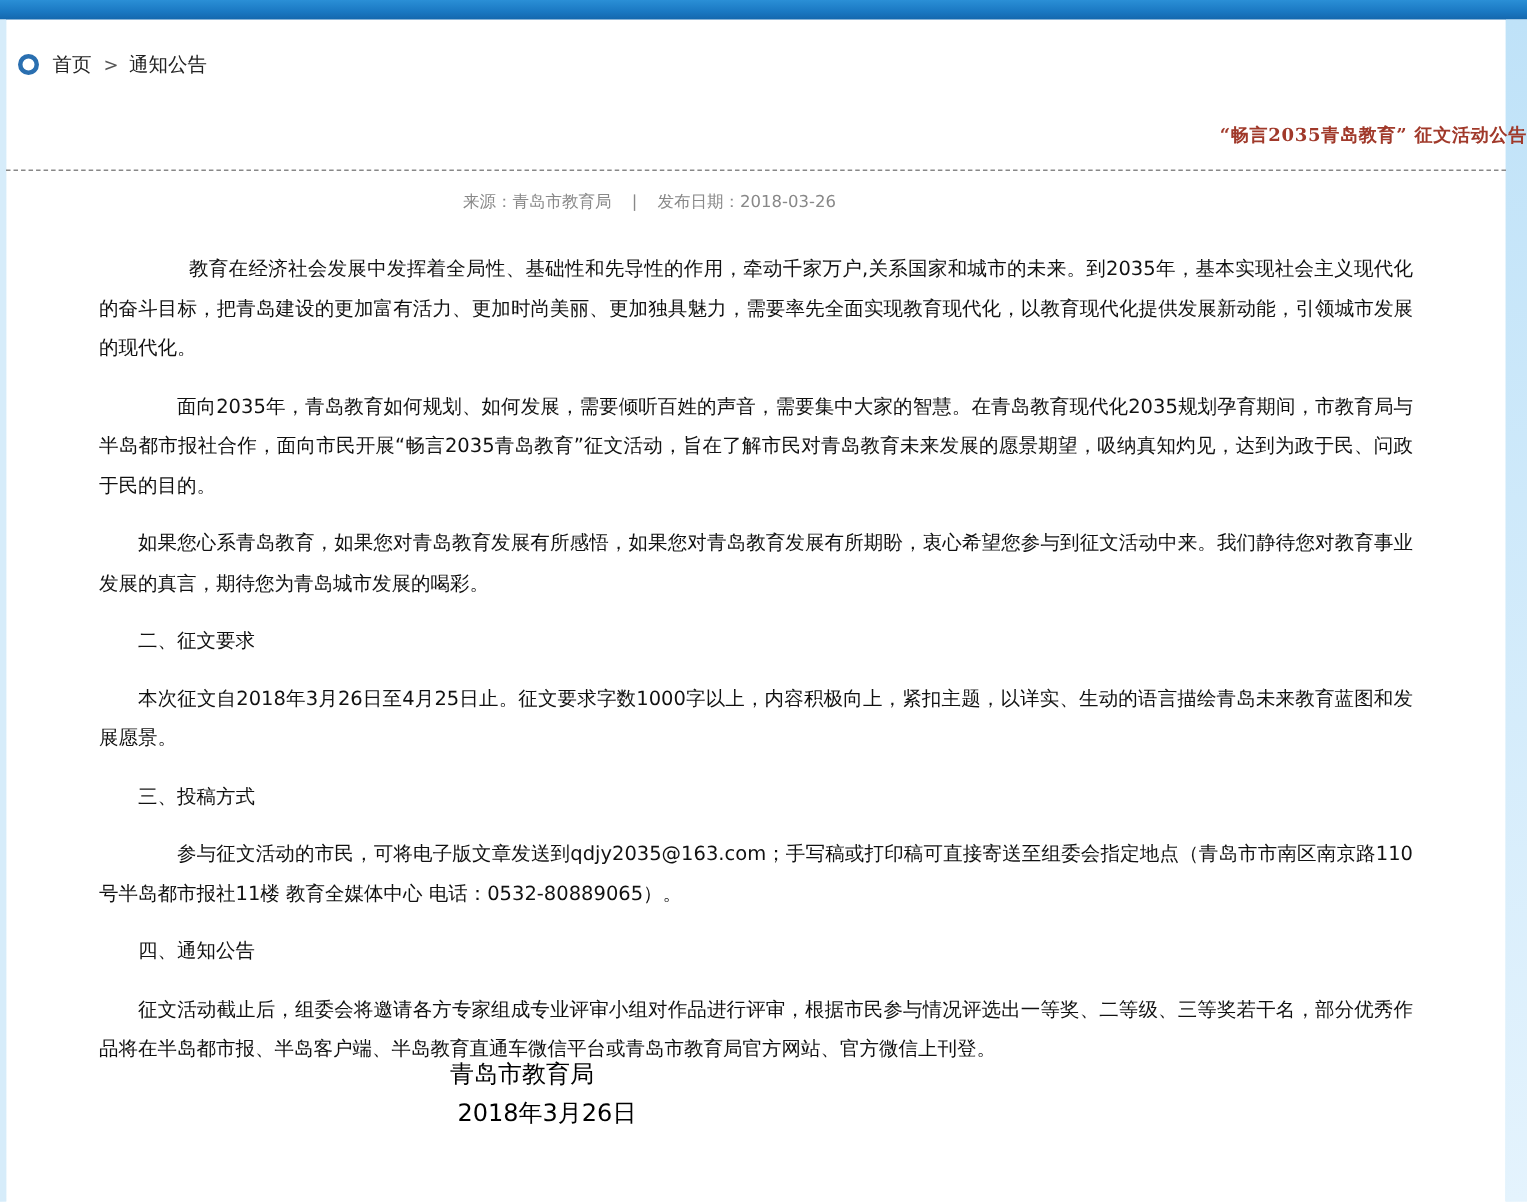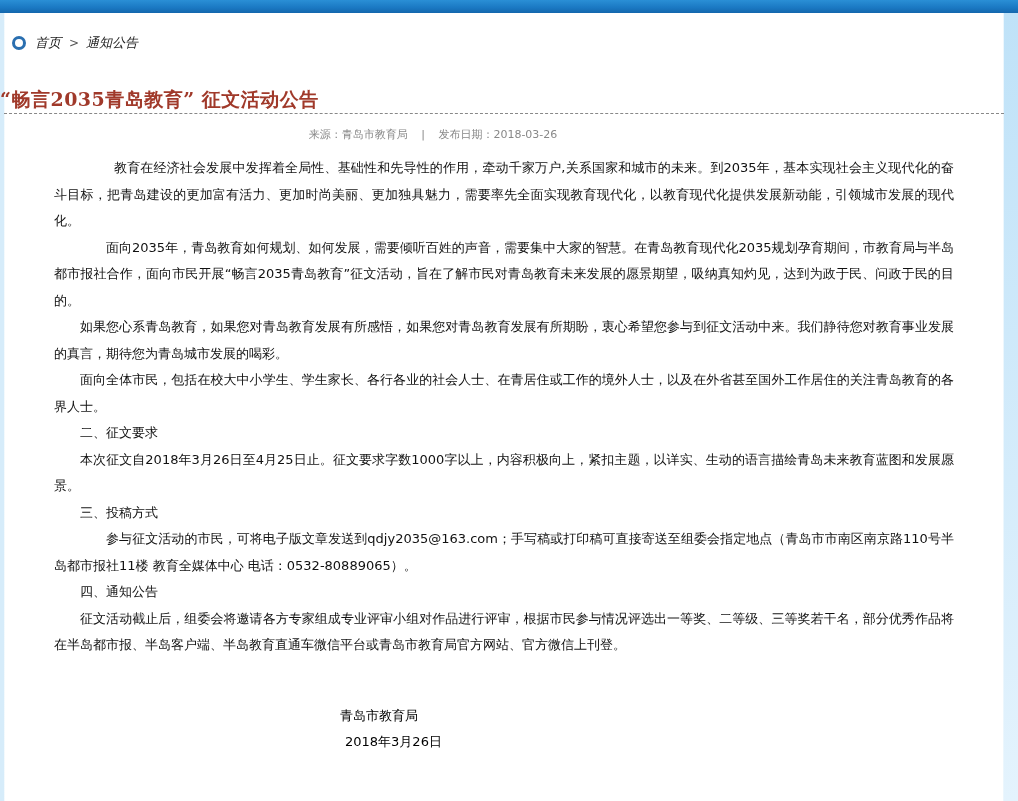--- a/index.html
+++ b/index.html
@@ -17,51 +17,51 @@
   .right-strip {
     position: absolute; right: 0; top: 13px; width: 14px; height: 788px;
     background: linear-gradient(to bottom, #bfe2f8, #e4f3fd);
   }
   .left-strip {
     position: absolute; left: 0; top: 13px; width: 4px; height: 788px;
     background: #d6ecfa;
   }
   .breadcrumb {
     position: absolute; left: 12px; top: 34px; height: 18px;
-    display: flex; align-items: center; font-size: 13px; color: #222; font-style: italic;
+    display: flex; align-items: center; font-size: 13px; color: #222;
   }
   .bc-dot {
     width: 8px; height: 8px; border-radius: 50%;
     border: 3px solid #2a6fb0; background: #fff; margin-right: 9px;
   }
   .bc-sep { margin: 0 7px 0 8px; color: #555; font-size: 12px; }
   .title {
-    position: absolute; left: 0; width: 1018px; top: 74px; text-align: left;
+    position: absolute; left: 0; width: 1018px; top: 74px; text-align: right;
     font-family: "DejaVu Serif", "Liberation Serif", serif;
-    font-size: 19px; font-weight: bold; color: #a0392a; letter-spacing: 0.5px;
+    font-size: 12px; font-weight: bold; color: #a0392a; letter-spacing: 0.5px;
   }
   .divider {
     position: absolute; left: 4px; width: 1000px; top: 113px; height: 0;
     border-top: 1px dashed #888;
   }
   .meta {
     position: absolute; left: 0; width: 866px; top: 127px; text-align: center;
     font-size: 11px; color: #888;
   }
   .meta .pipe { margin: 0 10px; }
   .content {
     position: absolute; left: 54px; top: 155px; width: 900px;
     font-size: 13px; line-height: 26.5px; color: #111;
   }
-  .content p { margin: 0; text-align: justify; }
+  .content p { margin: 12px; text-align: justify; }
   .indent2 { text-indent: 26px; }
   .indent4 { text-indent: 52px; }
   .indent5 { text-indent: 60px; }
   .signature {
-    position: absolute; left: 300px; top: 703px; font-size: 13px; line-height: 26px; margin-left: 40px;
+    position: absolute; left: 300px; top: 703px; font-size: 16px; line-height: 26px;
   }
   .signature .date { padding-left: 5px; }
 </style>
 </head>
 <body>
 
 <div class="topbar"></div>
 <div class="left-strip"></div>
 <div class="right-strip"></div>
 
@@ -78,21 +78,20 @@
 <div class="meta">
   <span>来源：青岛市教育局</span>
   <span class="pipe">|</span>
   <span>发布日期：2018-03-26</span>
 </div>
 
 <div class="content">
   <p class="indent5">教育在经济社会发展中发挥着全局性、基础性和先导性的作用，牵动千家万户,关系国家和城市的未来。到2035年，基本实现社会主义现代化的奋斗目标，把青岛建设的更加富有活力、更加时尚美丽、更加独具魅力，需要率先全面实现教育现代化，以教育现代化提供发展新动能，引领城市发展的现代化。</p>
   <p class="indent4">面向2035年，青岛教育如何规划、如何发展，需要倾听百姓的声音，需要集中大家的智慧。在青岛教育现代化2035规划孕育期间，市教育局与半岛都市报社合作，面向市民开展“畅言2035青岛教育”征文活动，旨在了解市民对青岛教育未来发展的愿景期望，吸纳真知灼见，达到为政于民、问政于民的目的。</p>
   <p class="indent2">如果您心系青岛教育，如果您对青岛教育发展有所感悟，如果您对青岛教育发展有所期盼，衷心希望您参与到征文活动中来。我们静待您对教育事业发展的真言，期待您为青岛城市发展的喝彩。</p>
-  <p class="indent2">面向全体市民，包括在校大中小学生、学生家长、各行各业的社会人士、在青居住或工作的境外人士，以及在外省甚至国外工作居住的关注青岛教育的各界人士。</p>
   <p class="indent2">二、征文要求</p>
   <p class="indent2">本次征文自2018年3月26日至4月25日止。征文要求字数1000字以上，内容积极向上，紧扣主题，以详实、生动的语言描绘青岛未来教育蓝图和发展愿景。</p>
   <p class="indent2">三、投稿方式</p>
   <p class="indent4">参与征文活动的市民，可将电子版文章发送到qdjy2035@163.com；手写稿或打印稿可直接寄送至组委会指定地点（青岛市市南区南京路110号半岛都市报社11楼 教育全媒体中心 电话：0532-80889065）。</p>
   <p class="indent2">四、通知公告</p>
   <p class="indent2">征文活动截止后，组委会将邀请各方专家组成专业评审小组对作品进行评审，根据市民参与情况评选出一等奖、二等级、三等奖若干名，部分优秀作品将在半岛都市报、半岛客户端、半岛教育直通车微信平台或青岛市教育局官方网站、官方微信上刊登。</p>
 </div>
 
 <div class="signature">
   <div>青岛市教育局</div>

